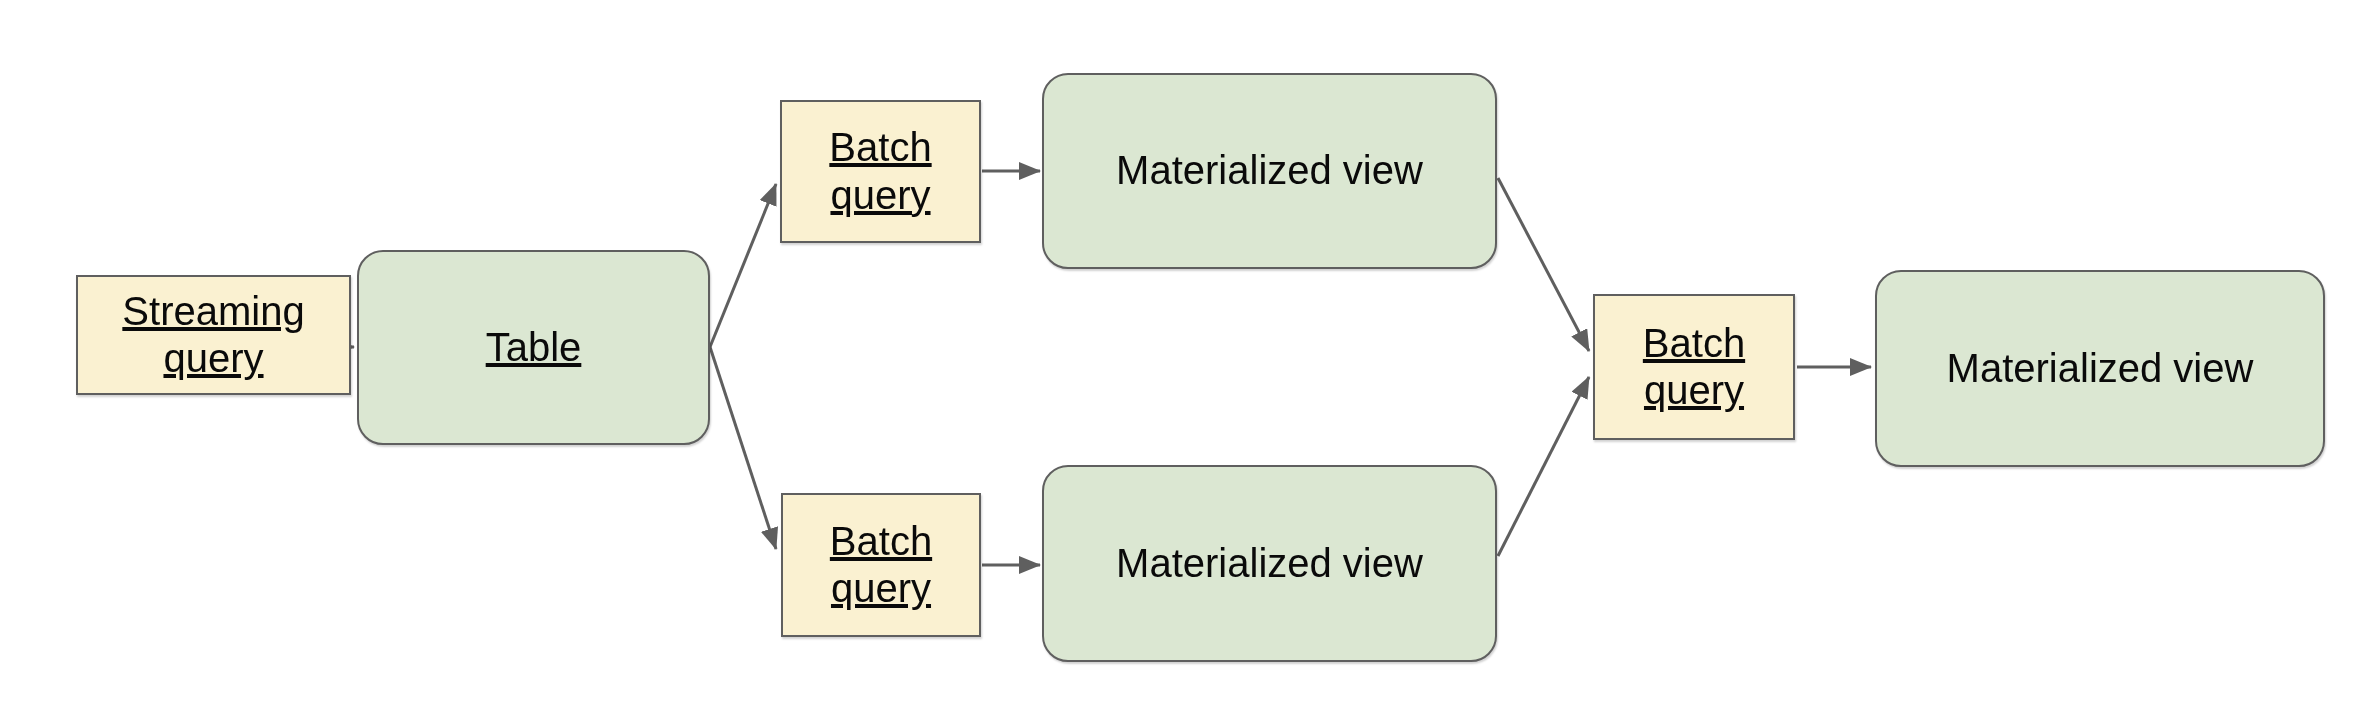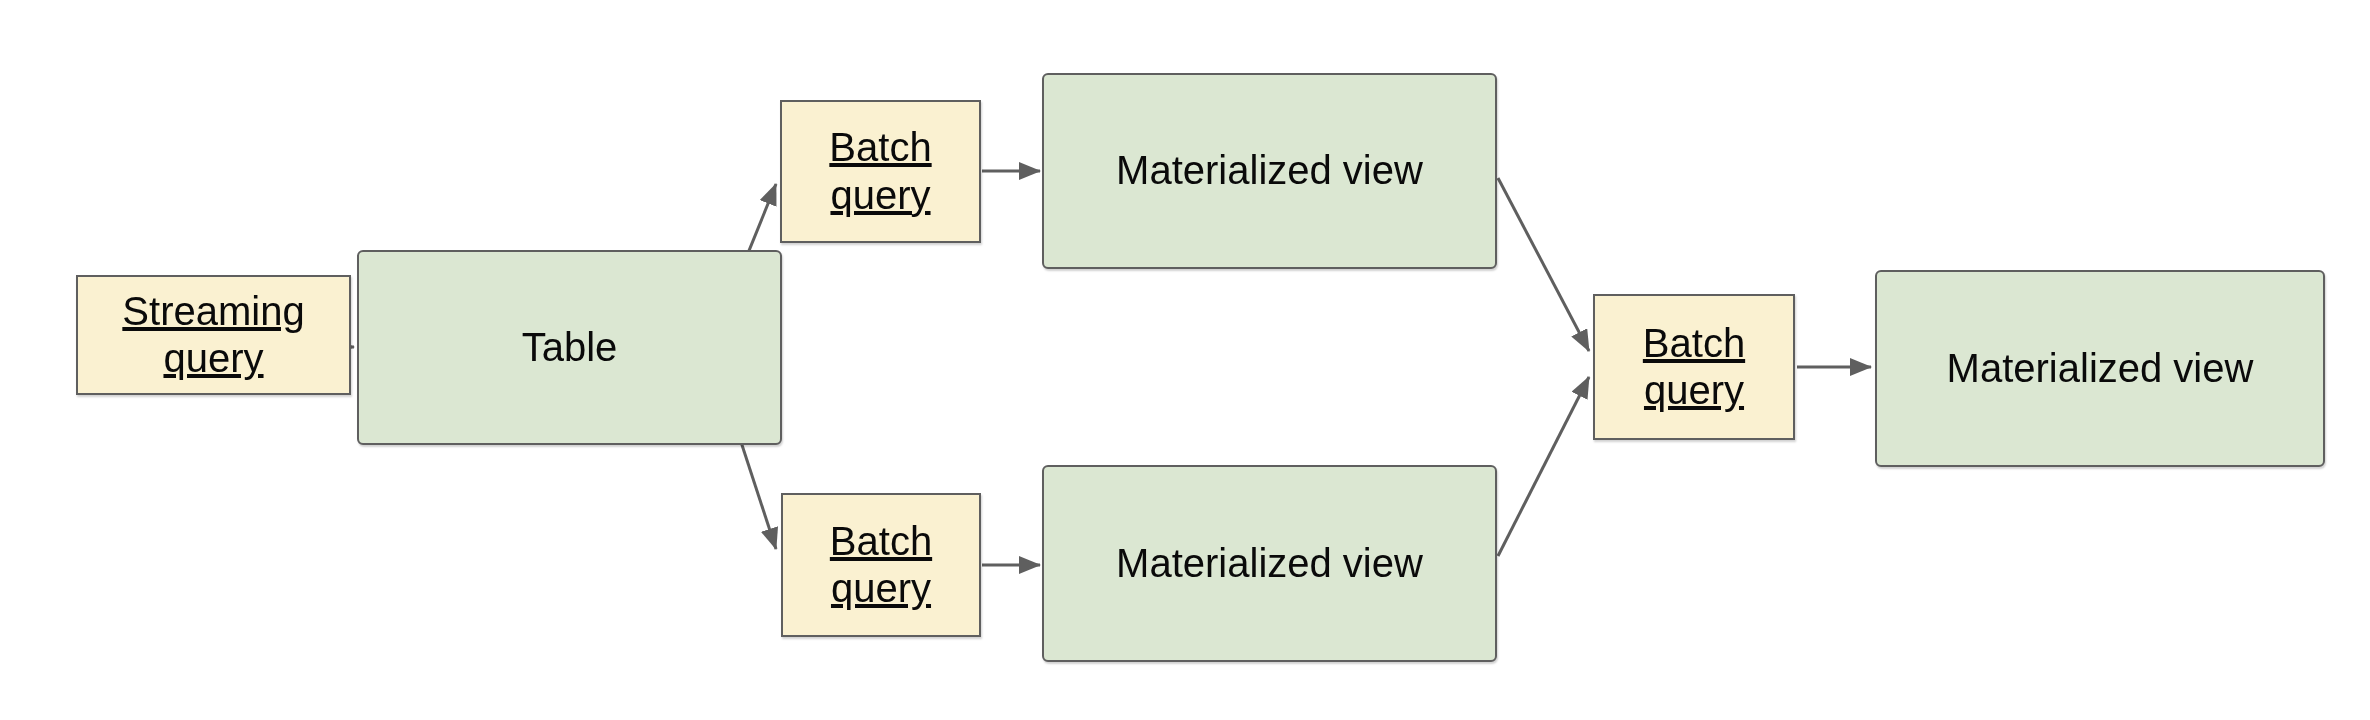--- a/index.html
+++ b/index.html
@@ -45,21 +45,21 @@
     box-shadow: 1px 2px 2px rgba(0,0,0,0.18);
   }
   .node.query {
     background: var(--query-fill, #faf1d1);
     border: 2.5px solid var(--shape-border, #5f5f5f);
     text-decoration: underline;
   }
   .node.view {
     background: var(--view-fill, #dbe7d2);
     border: 2.5px solid var(--shape-border, #5f5f5f);
-    border-radius: 6px;
+    border-radius: 26px;
   }
   .node-label {
     display: block;
     padding: 0 8px;
   }
 </style>
 </head>
 <body>
 
 <div class="canvas">
@@ -77,21 +77,21 @@
     <line class="edge" x1="982" y1="565" x2="1040" y2="565" marker-end="url(#arrowhead)"></line>
     <line class="edge" x1="1498" y1="178" x2="1589" y2="351" marker-end="url(#arrowhead)"></line>
     <line class="edge" x1="1498" y1="556" x2="1589" y2="377" marker-end="url(#arrowhead)"></line>
     <line class="edge" x1="1797" y1="367" x2="1871" y2="367" marker-end="url(#arrowhead)"></line>
   </svg>
 
   <div class="node query" style="left:32px; top:275px; width:275px; height:120px;margin-left:44px;">
     <span class="node-label">Streaming query</span>
   </div>
 
-  <div class="node view" style="left:357px; top:250px; width:425px; height:195px;">
+  <div class="node view" style="left:357px; top:250px; width:353px; height:195px;text-decoration:underline;">
     <span class="node-label">Table</span>
   </div>
 
   <div class="node query" style="left:780px; top:100px; width:201px; height:143px;">
     <span class="node-label">Batch query</span>
   </div>
 
   <div class="node view" style="left:1042px; top:73px; width:455px; height:196px;">
     <span class="node-label">Materialized view</span>
   </div>

